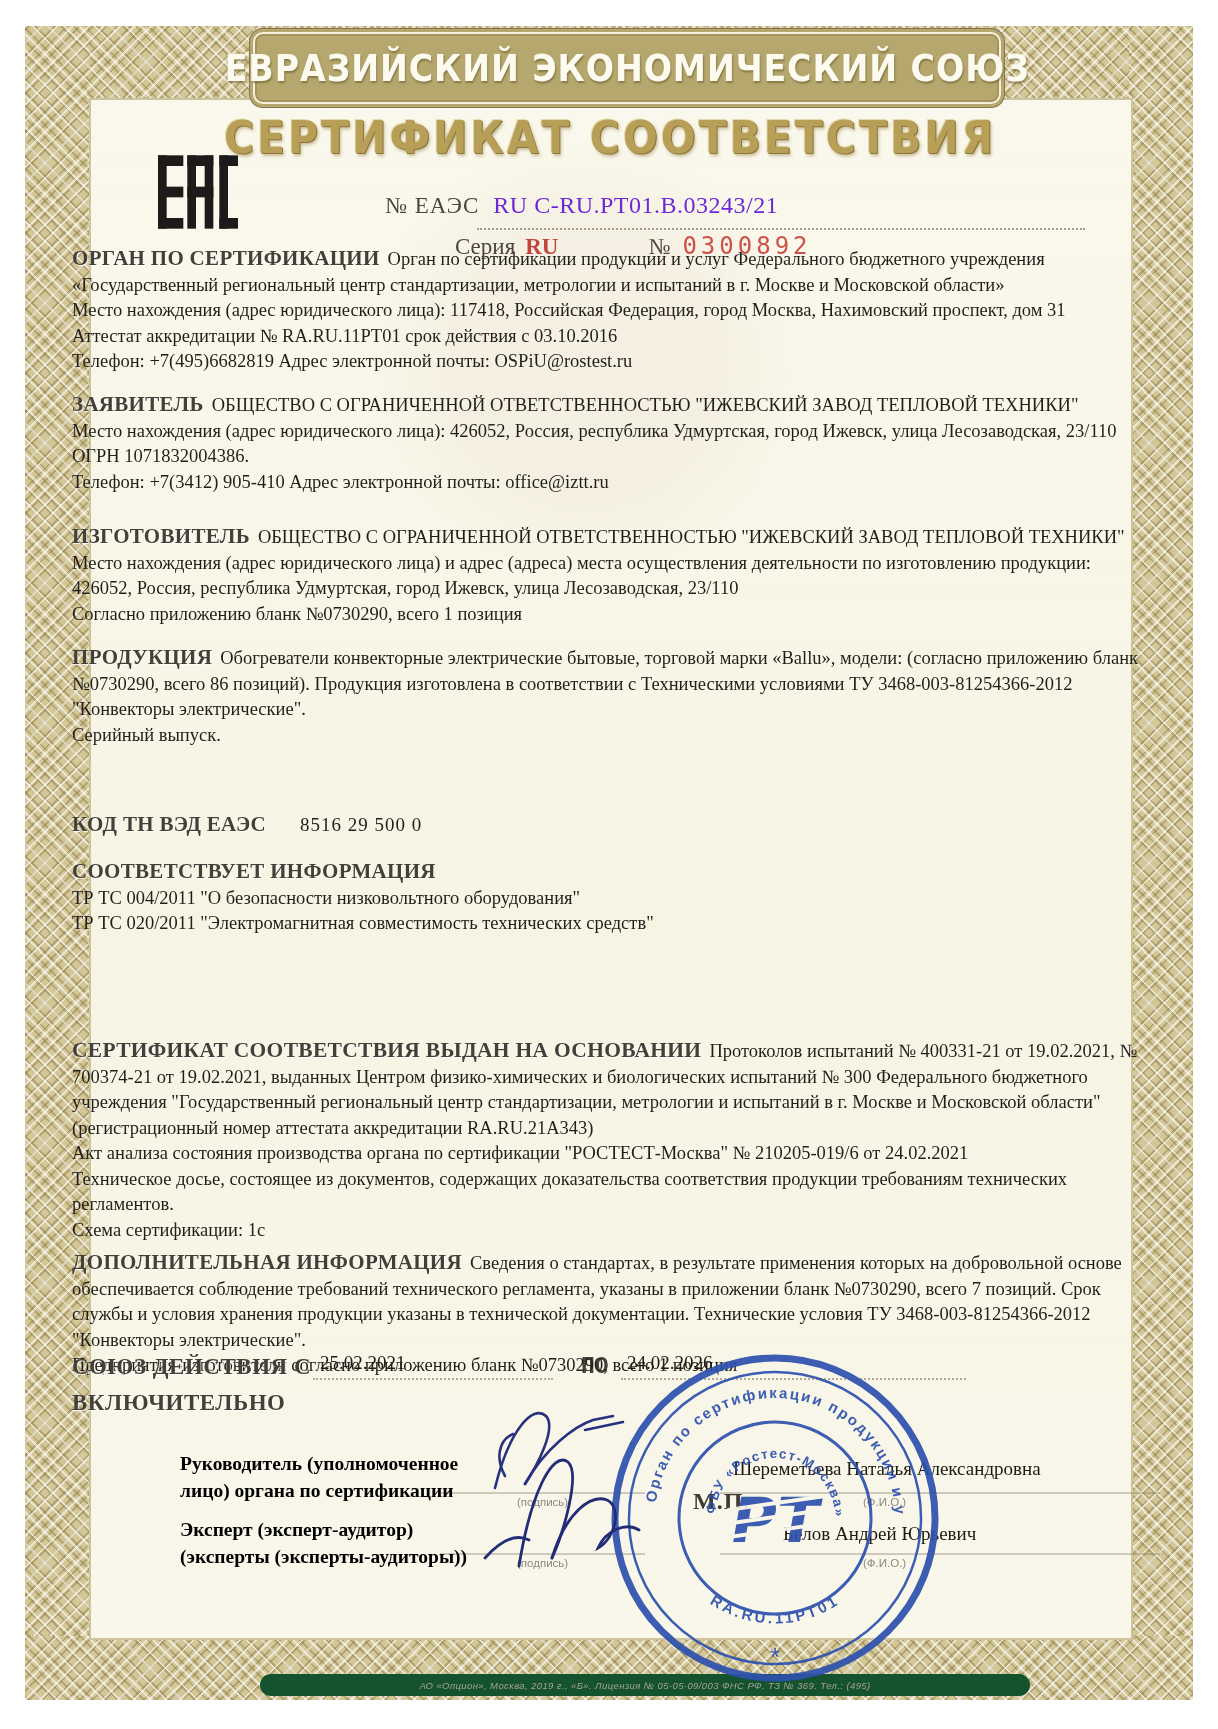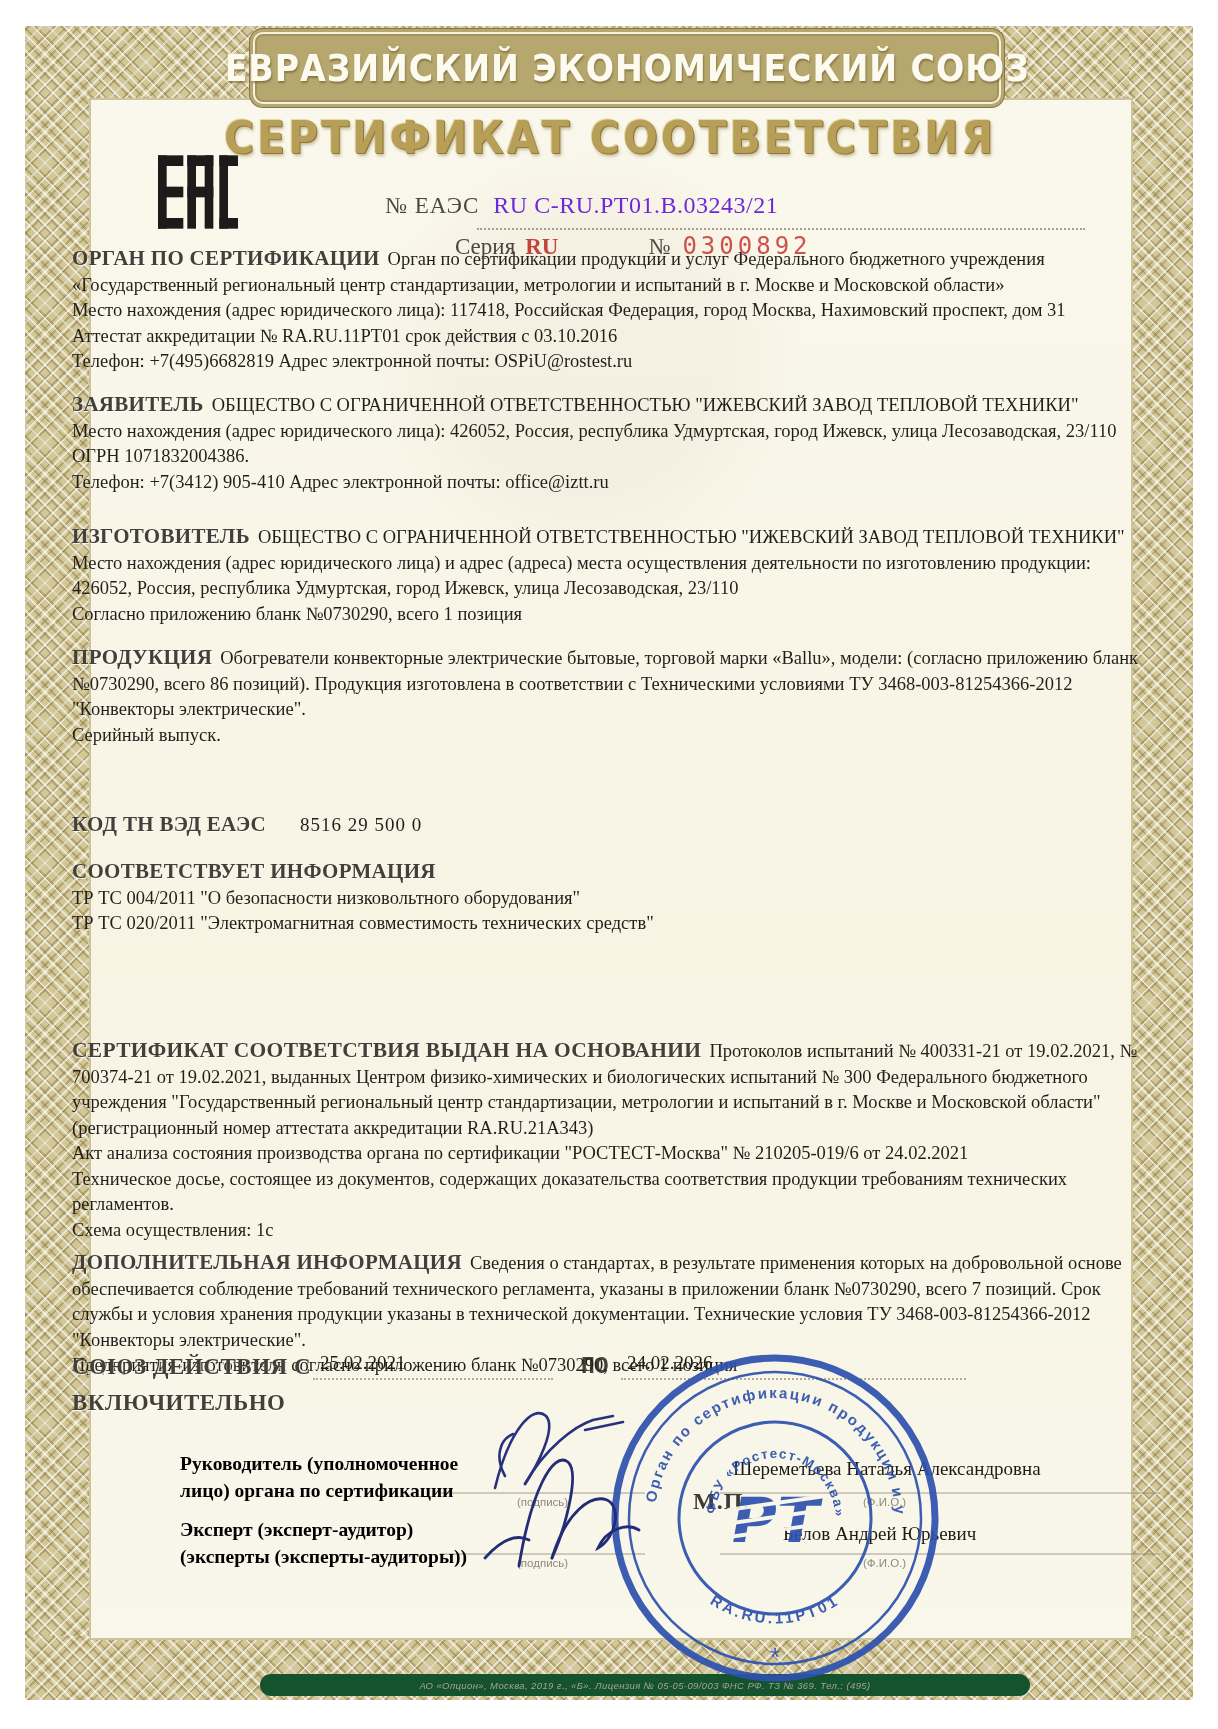--- a/index.html
+++ b/index.html
@@ -152,21 +152,21 @@
     <div class="sec" style="top:833px">
       <p><span class="h">СООТВЕТСТВУЕТ ИНФОРМАЦИЯ</span></p>
       <p>ТР ТС 004/2011 "О безопасности низковольтного оборудования"</p>
       <p>ТР ТС 020/2011 "Электромагнитная совместимость технических средств"</p>
     </div>
 
     <div class="sec" style="top:1012px">
       <p><span class="h h-big">СЕРТИФИКАТ СООТВЕТСТВИЯ  ВЫДАН НА ОСНОВАНИИ</span><span>Протоколов испытаний № 400331-21 от 19.02.2021, № 700374-21 от 19.02.2021, выданных Центром физико-химических и биологических испытаний № 300 Федерального бюджетного учреждения "Государственный региональный центр стандартизации, метрологии и испытаний в г. Москве и Московской области" (регистрационный номер аттестата аккредитации RA.RU.21A343)</span></p>
       <p>Акт анализа состояния производства органа по сертификации "РОСТЕСТ-Москва" № 210205-019/6 от 24.02.2021</p>
       <p>Техническое досье, состоящее из документов, содержащих доказательства соответствия продукции требованиям технических регламентов.</p>
-      <p>Схема осуществления: 1с</p>
+      <p>Схема сертификации: 1с</p>
     </div>
 
     <div class="sec" style="top:1224px">
       <p><span class="h">ДОПОЛНИТЕЛЬНАЯ ИНФОРМАЦИЯ</span><span>Сведения о стандартах, в результате применения которых на добровольной основе обеспечивается соблюдение требований технического регламента, указаны в приложении бланк №0730290, всего 7 позиций. Срок службы и  условия хранения продукции указаны в технической документации. Технические условия ТУ 3468-003-81254366-2012 "Конвекторы электрические".</span></p>
       <p>Предприятия-изготовители согласно приложению бланк №0730290, всего 1 позиция</p>
     </div>
 
     <div class="validity">
       <span class="vh">СОЮЗ ДЕЙСТВИЯ С</span>
     </div>

